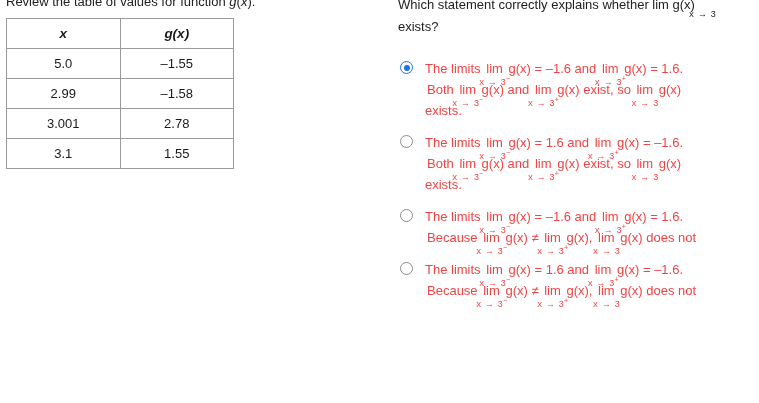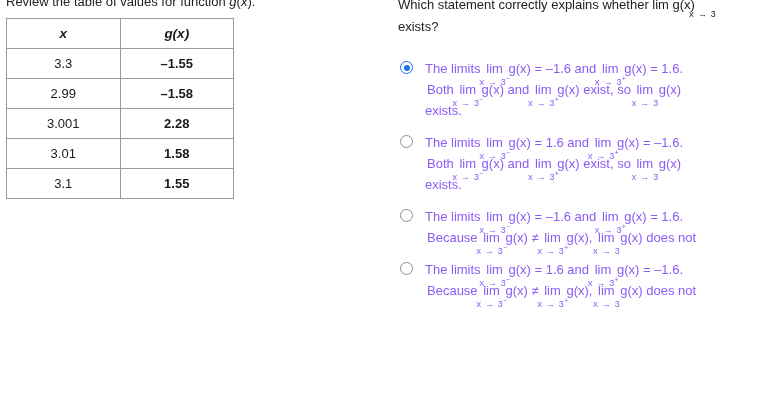--- a/index.html
+++ b/index.html
@@ -52,21 +52,21 @@
     height: 29px;
     padding: 0;
     color: #1a1a1a;
   }
   .value-table th {
     font-weight: bold;
     font-style: italic;
     font-size: 13.5px;
   }
   .value-table td.col-x { width: 50%; }
-  .value-table td.col-g { width: 50%; font-weight: bold; }
+  .value-table td.col-g { width: 50%; }
 
   
   .right-col {
     position: absolute;
     left: 398px;
     top: 0;
     width: 361px;
     height: 403px;
   }
   .question {
@@ -83,21 +83,21 @@
     left: 0;
     top: 58px;
     width: 361px;
   }
   .option {
     position: relative;
     padding-left: 27px;
     margin-bottom: 11px;
     font-size: 13px;
     line-height: 21px;
-    color: #8b5cf6;
+    color: #ef4444;
   }
   .radio {
     position: absolute;
     left: 2px;
     top: 3px;
     width: 13px;
     height: 13px;
     border-radius: 50%;
     border: 1px solid #8d8d8d;
     background: #fff;
@@ -162,34 +162,30 @@
 
     <table class="value-table">
       <thead>
         <tr>
           <th>x</th>
           <th>g(x)</th>
         </tr>
       </thead>
       <tbody>
         <tr>
-          <td class="col-x">3.3</td>
+          <td class="col-x">5.0</td>
           <td class="col-g">–1.55</td>
         </tr>
         <tr>
           <td class="col-x">2.99</td>
           <td class="col-g">–1.58</td>
         </tr>
         <tr>
           <td class="col-x">3.001</td>
-          <td class="col-g">2.28</td>
-        </tr>
-        <tr>
-          <td class="col-x">3.01</td>
-          <td class="col-g">1.58</td>
+          <td class="col-g">2.78</td>
         </tr>
         <tr>
           <td class="col-x">3.1</td>
           <td class="col-g">1.55</td>
         </tr>
       </tbody>
     </table>
   </div>
 
   <div class="right-col">

